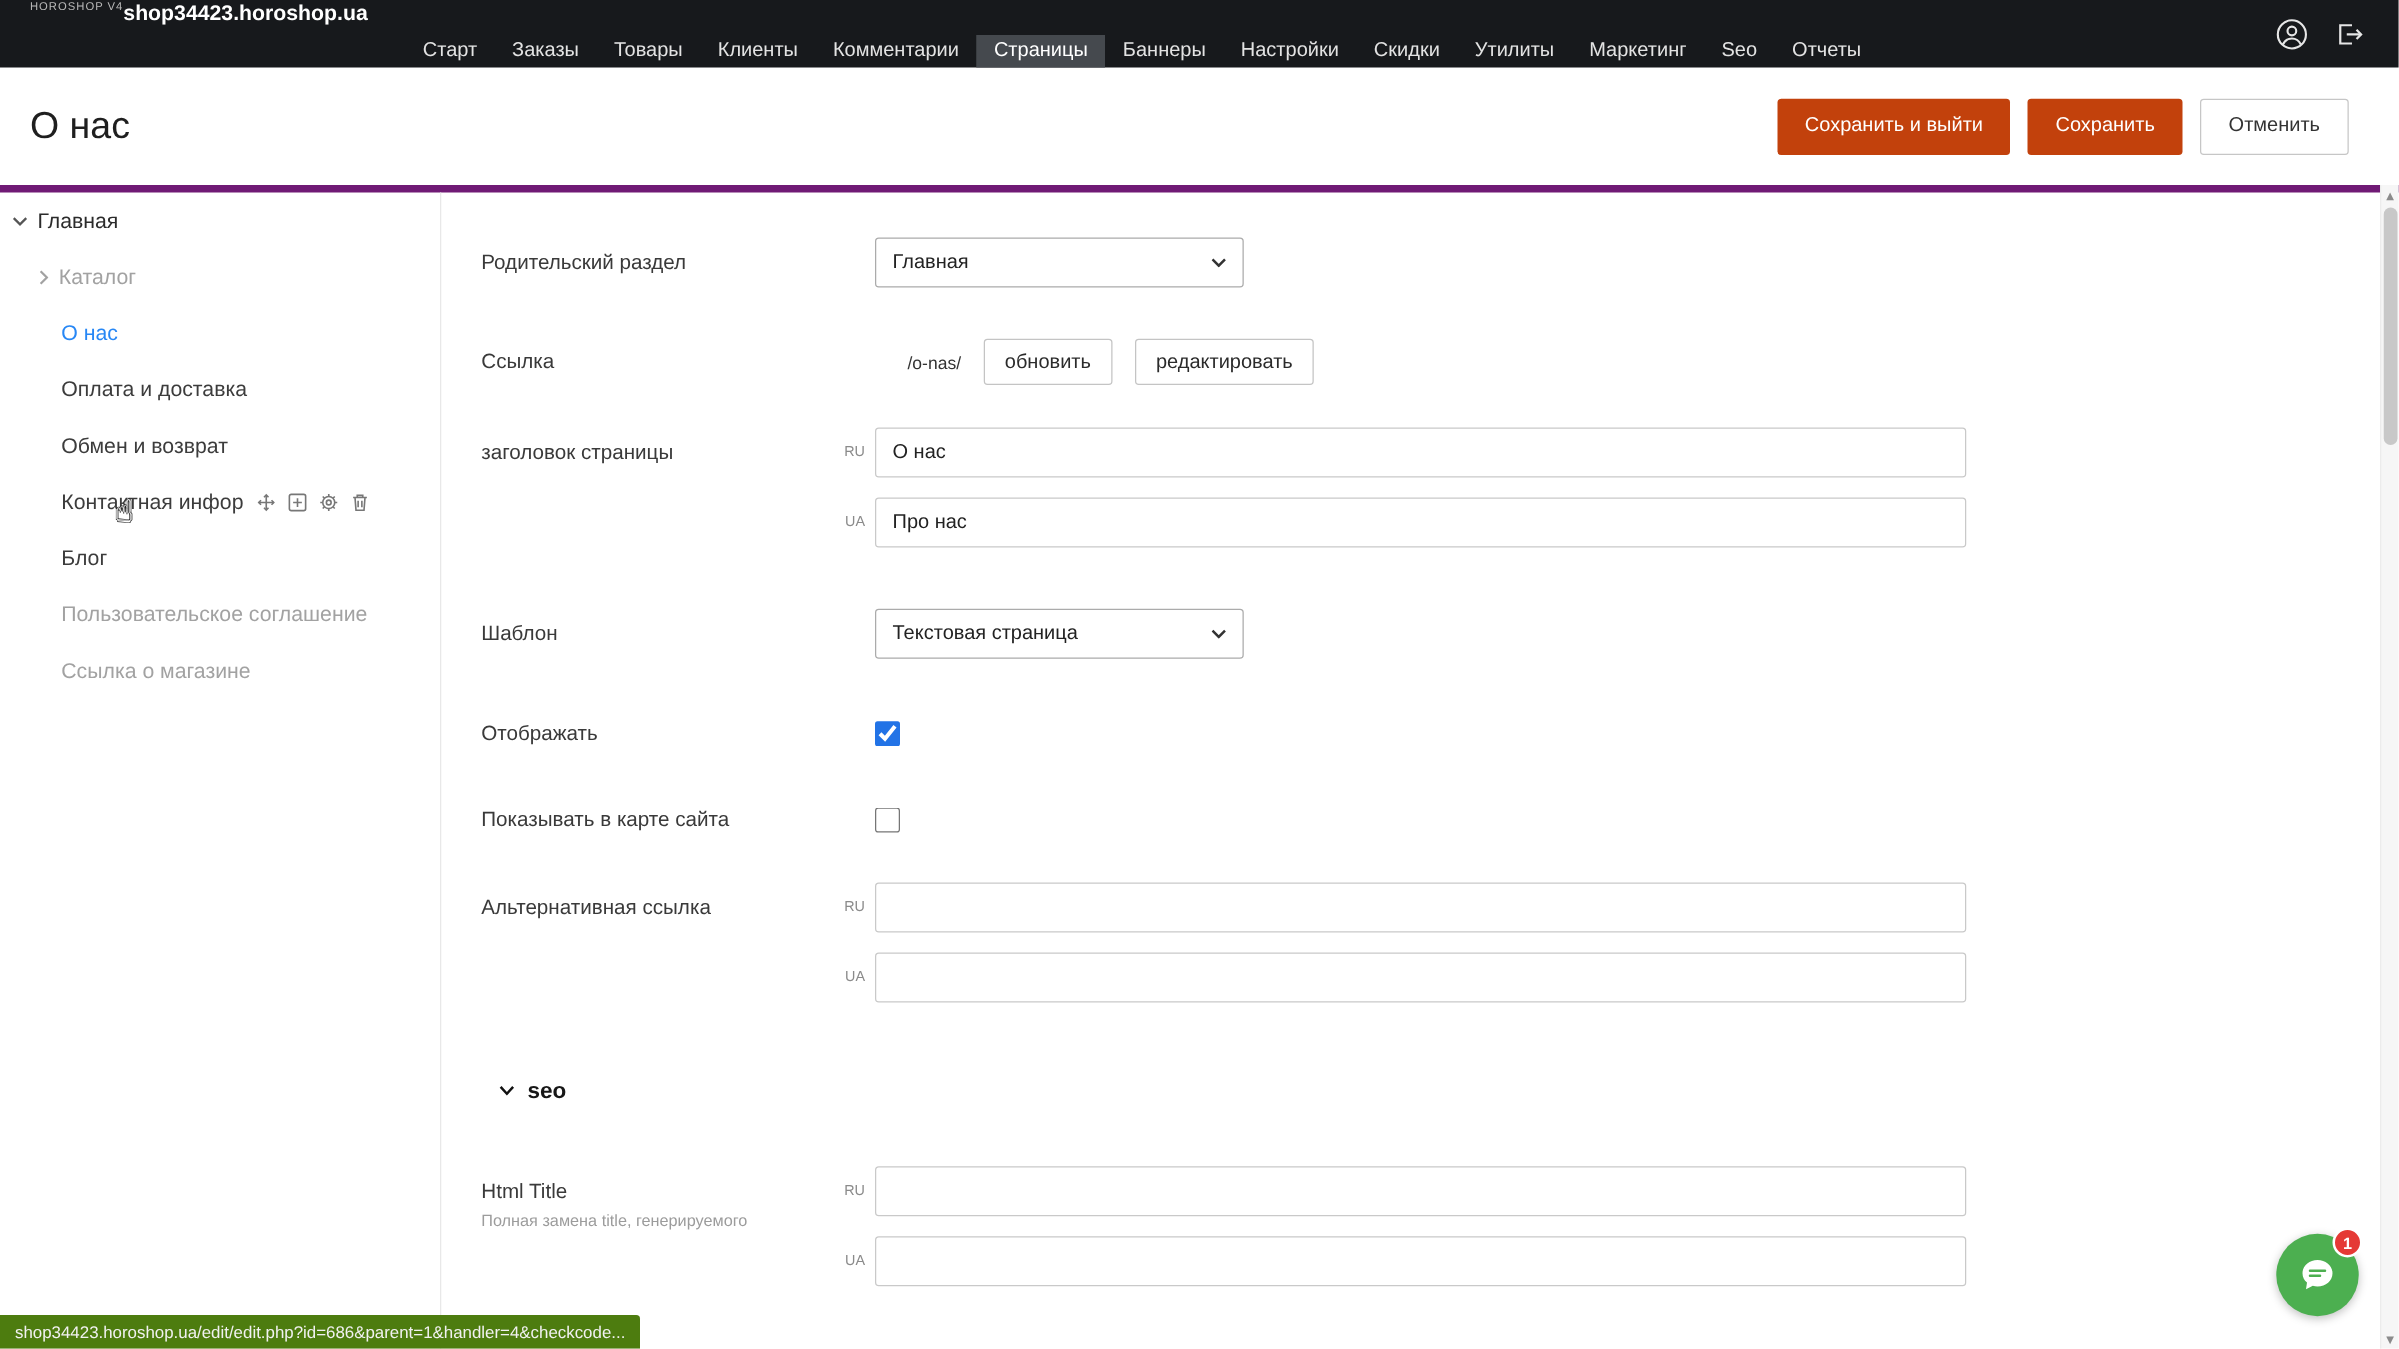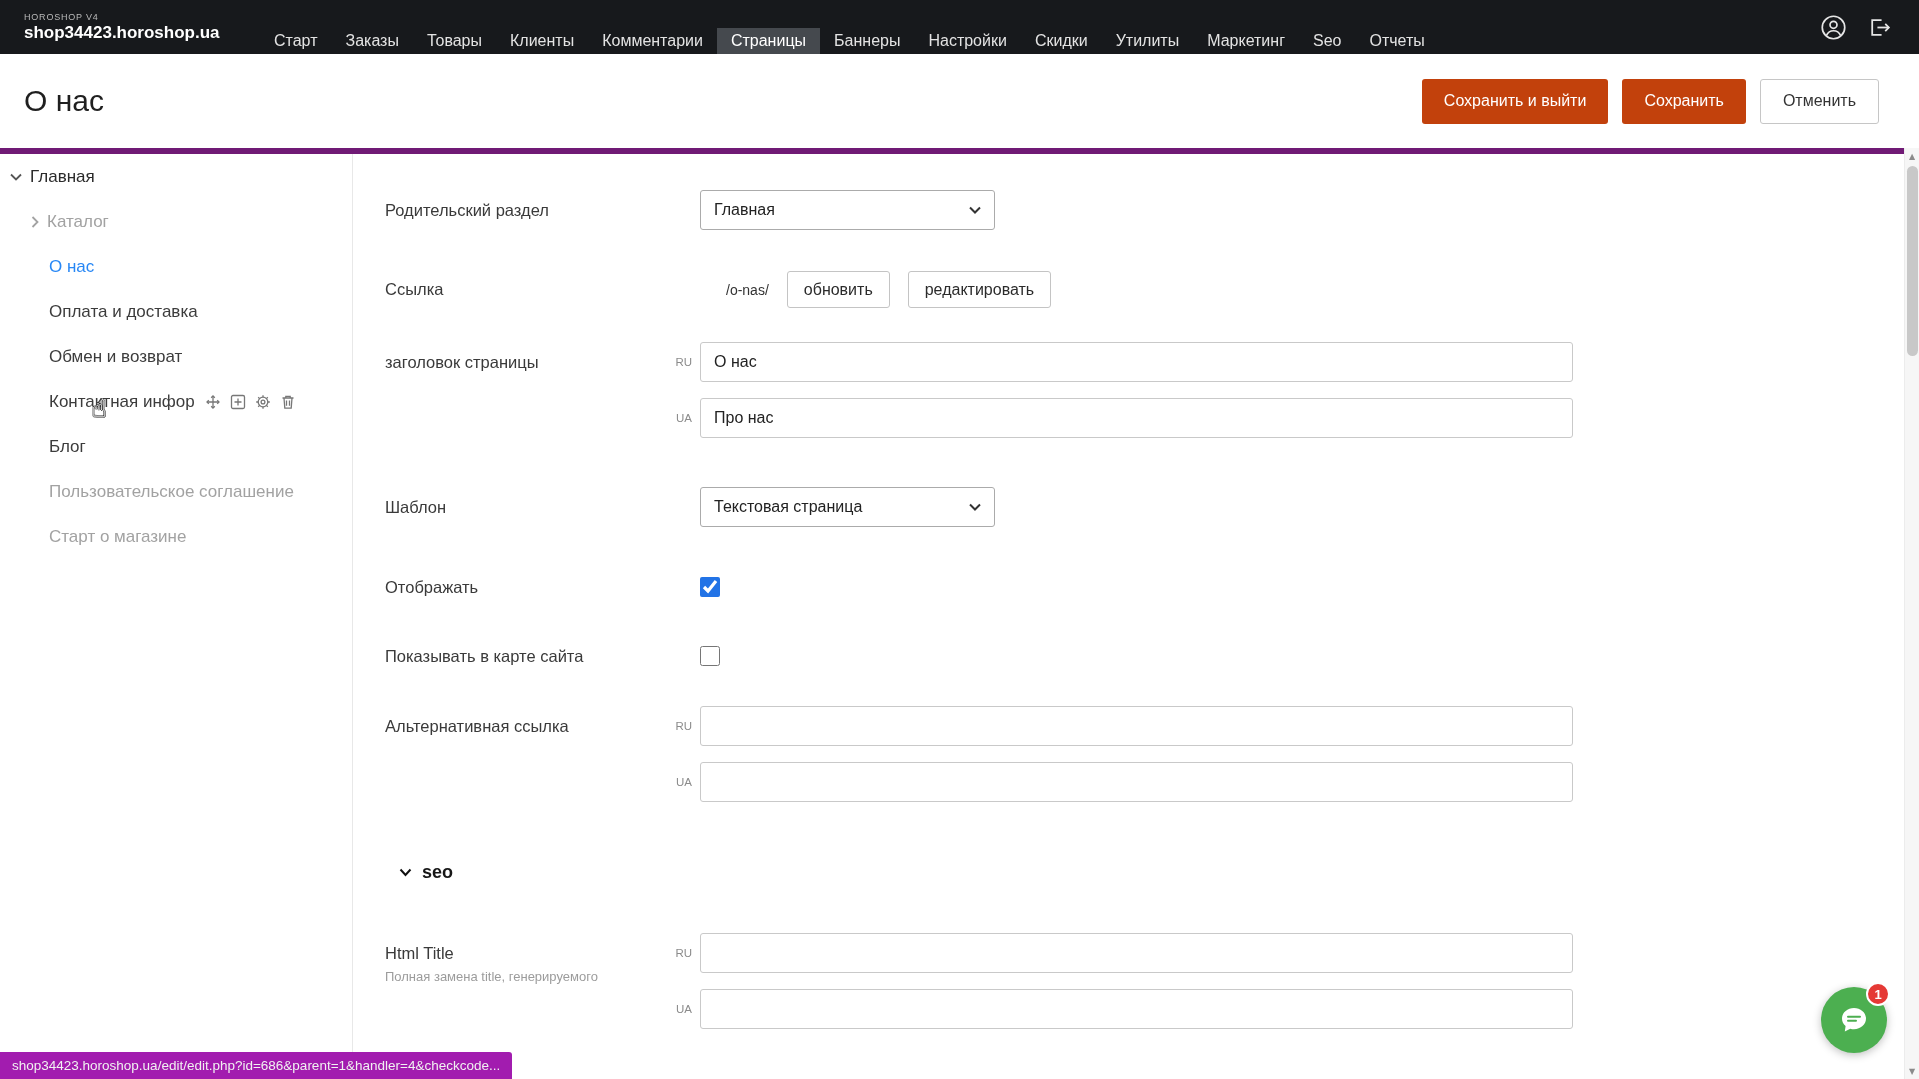--- a/index.html
+++ b/index.html
@@ -8,21 +8,21 @@
     font-family:"Liberation Sans","DejaVu Sans",sans-serif;
     background:#fff; color:#333; position:relative;
   }
 
   
   .topbar {
     position:absolute; top:0; left:0; right:0; height:54px;
     background:#17191c; display:flex; align-items:stretch; color:#e9e9e9;
     z-index:30;
   }
-  .brand { display:flex; flex-direction:column; justify-content:center; padding:0 30px 0 24px; min-width:260px; }
+  .brand { display:flex; flex-direction:row; justify-content:center; padding:0 30px 0 24px; min-width:260px; }
   .brand-small { font-size:9px; letter-spacing:.8px; color:#b9b9b9; }
   .brand-main { font-size:17px; font-weight:bold; color:#fff; margin-top:1px; }
   .nav { display:flex; align-items:stretch; }
   .nav-item { display:flex; align-items:center; padding:0 14px; font-size:16px; color:#e3e3e3; cursor:pointer; white-space:nowrap;margin-top:28px; }
   .nav-item.active { background:#45494e; color:#fff; }
   .topbar-right { margin-left:auto; display:flex; align-items:center; gap:18px; padding-right:26px; }
   .topbar-icon { width:28px; height:28px; display:flex; align-items:center; justify-content:center; cursor:pointer; }
 
   
   .page-header {
@@ -84,21 +84,21 @@
 
   
   .scrollbar { position:absolute; top:148px; right:0; bottom:0; width:15px; background:#f6f6f6; border-left:1px solid #ececec; z-index:20; }
   .scroll-arrow { height:16px; display:flex; align-items:center; justify-content:center; font-size:8px; color:#8b8b8b; cursor:pointer; font-family:"DejaVu Sans",sans-serif; }
   .scroll-arrow.down { position:absolute; bottom:0; left:0; right:0; }
   .scroll-thumb { position:absolute; top:18px; left:2px; width:11px; height:190px; background:#c8c8c8; border-radius:6px; cursor:pointer; }
 
   
   .status-tooltip {
     position:absolute; left:0; bottom:0; height:27px; line-height:27px;
-    background:#a21caf; color:#f1f1f1; font-size:13.5px; padding:0 12px;
+    background:#4d7c0f; color:#f1f1f1; font-size:13.5px; padding:0 12px;
     border-top-right-radius:3px; z-index:40; white-space:nowrap;
   }
 
   
   .chat-launcher {
     position:absolute; right:32px; bottom:26px; width:66px; height:66px;
     border-radius:50%; background:#4caf50; display:flex; align-items:center; justify-content:center;
     cursor:pointer; z-index:40; box-shadow:0 2px 8px rgba(0,0,0,.25);
   }
   .chat-badge {
@@ -217,21 +217,21 @@
       </span>
       <span class="hand-cursor">☝</span>
     </div>
     <div class="tree-item">
       <span>Блог</span>
     </div>
     <div class="tree-item muted">
       <span>Пользовательское соглашение</span>
     </div>
     <div class="tree-item muted">
-      <span>Старт о магазине</span>
+      <span>Ссылка о магазине</span>
     </div>
   </aside>
 
   <main class="main">
 
 
     <div class="form-row mb-select1">
       <div class="form-label">Родительский раздел</div>
       <div class="select">
         <span>Главная</span>

